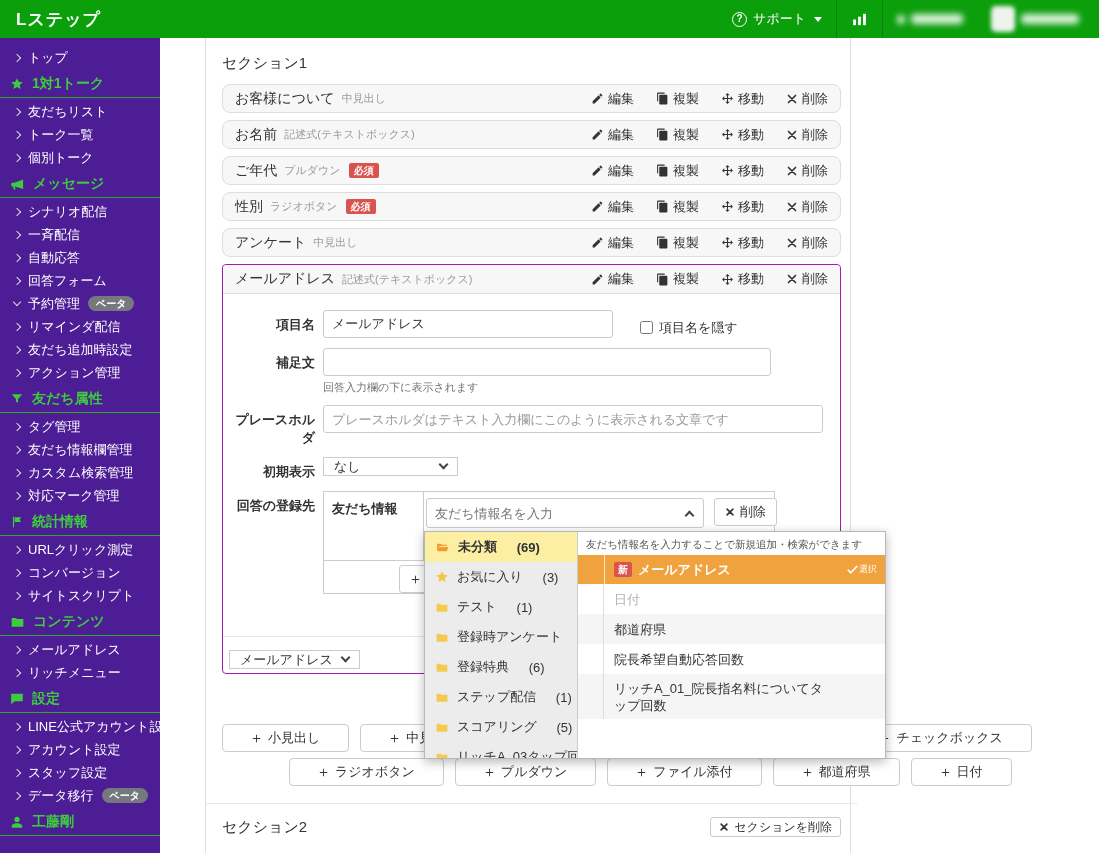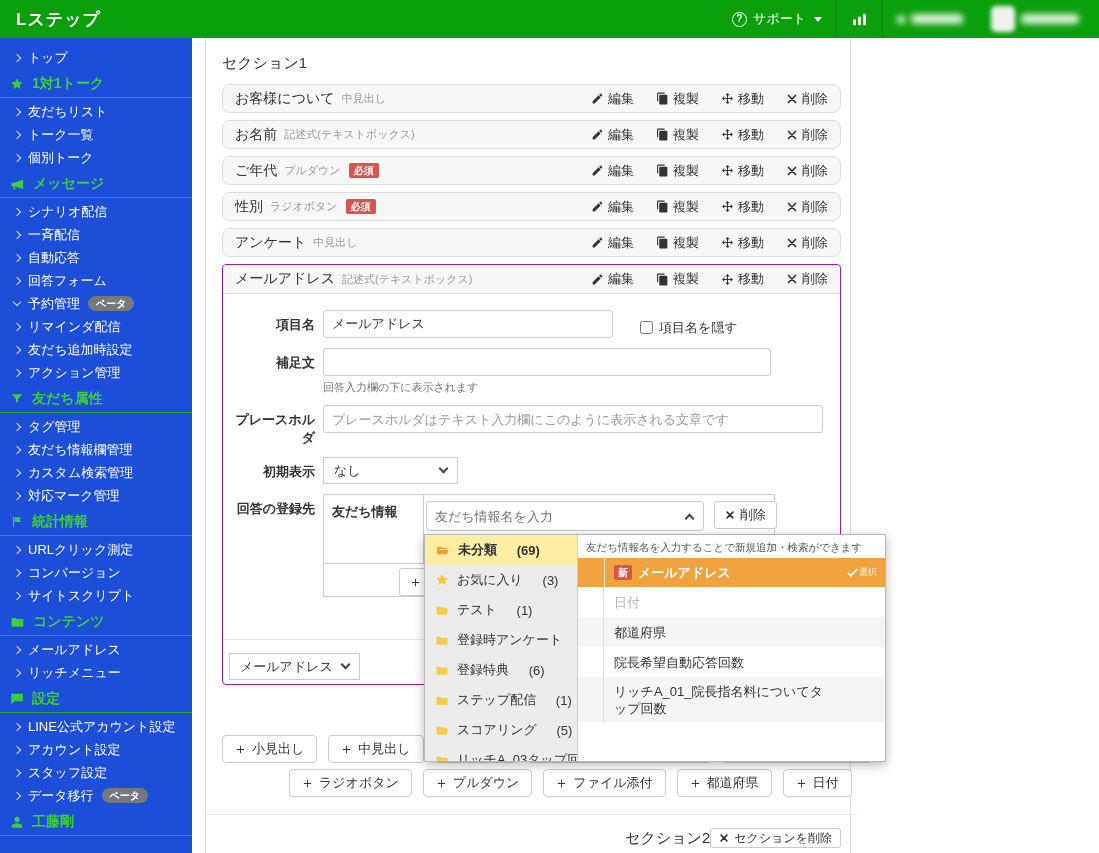--- a/index.html
+++ b/index.html
@@ -14,41 +14,41 @@
   .tb-item { display:flex; align-items:center; gap:6px; padding:0 14px; font-size:13px; cursor:pointer; }
   .tb-sep { width:1px; background:rgba(0,0,0,.18); }
   .qmark { width:15px; height:15px; border:1.5px solid #fff; border-radius:50%;
     font-size:10px; line-height:12px; text-align:center; font-weight:bold; display:inline-block; }
   .caret { width:0; height:0; border-left:4px solid transparent; border-right:4px solid transparent;
     border-top:5px solid #fff; margin-left:2px; }
   .blurblob { background:rgba(255,255,255,.85); border-radius:4px; filter:blur(3px); }
   .avatarblob { width:24px; height:26px; border-radius:5px; background:#eef3ee; filter:blur(2px); }
 
   
-  .sidebar { position:fixed; top:38px; left:0; bottom:0; width:192px; background:#1d4ed8;
+  .sidebar { position:fixed; top:38px; left:0; bottom:0; width:160px; background:#4c1d95;
     overflow:hidden; z-index:40; padding-top:8px; }
   .side-item { display:flex; align-items:center; gap:8px; padding:4px 8px 4px 14px;
     color:#fff; font-size:13px; line-height:15px; cursor:pointer; white-space:nowrap; }
   .side-header { display:flex; align-items:center; gap:8px; color:#3DCC3D; font-weight:bold;
     font-size:14px; padding:6px 8px 4px 10px; border-bottom:1px solid #2BA62B; margin-bottom:2px;
     white-space:nowrap; cursor:pointer; }
   .side-header svg { fill:#3DCC3D; }
   .cv { display:inline-block; width:6px; height:6px; border-right:1.6px solid #d9d9d9;
     border-bottom:1.6px solid #d9d9d9; transform:rotate(-45deg); flex-shrink:0; }
   .cv.down { transform:rotate(45deg); margin-top:-3px; }
   .beta { background:#75797E; color:#fff; font-size:10px; font-weight:bold;
     padding:1px 8px; border-radius:9px; line-height:13px; }
 
   
   .main { margin-left:182px; padding-top:38px; }
   .card { margin-left:23px; width:646px; min-height:815px; background:#fff;
     border-left:1px solid #ddd; border-right:1px solid #ddd; padding:12px 9px; position:relative; }
   .section-content { margin-left:7px; width:619px; }
   .sec-title { font-size:15px; color:#333; margin:4px 0 11px 0; }
-  .sec-head { display:flex; align-items:center; justify-content:flex-end; margin:4px 0 11px 0; }
+  .sec-head { display:flex; align-items:center; justify-content:space-between; margin:4px 0 11px 0; }
 
   .form-row { display:flex; align-items:center; height:29px; background:#F7F7F7;
     border:1px solid #ddd; border-radius:8px; margin-bottom:7px; padding:0 12px; }
   .row-title { font-size:14px; color:#333; }
   .row-type { font-size:11px; color:#999; margin-left:7px; }
   .req { background:#D9534F; color:#fff; font-size:10px; font-weight:bold;
     padding:1px 5px; border-radius:2px; margin-left:8px; line-height:13px; }
   .row-actions { margin-left:auto; display:flex; gap:22px; }
   .action { display:flex; align-items:center; gap:4px; font-size:13px; color:#333; cursor:pointer; }
   .action svg { fill:#333; }
@@ -58,21 +58,21 @@
     border-bottom:1px solid #ddd; border-radius:4px 4px 0 0; padding:0 12px; }
   .expanded-body { padding-top:16px; position:relative; }
   .f-row { display:flex; margin-bottom:10px; }
   .f-label { width:100px; flex-shrink:0; text-align:right; padding-right:8px; padding-top:6px;
     font-weight:bold; font-size:13px; color:#333; }
   .inp { border:1px solid #ccc; border-radius:3px; height:28px; padding:0 8px; font-size:13px;
     color:#333; font-family:inherit; outline:none; }
   .inp::placeholder { color:#9a9a9a; }
   .helper { font-size:11px; color:#737373; margin-top:4px; }
   .chk-wrap { display:flex; align-items:center; gap:6px; margin-left:27px; padding-top:7px; font-size:13px; }
-  .selbox { height:27px; border:1px solid #ccc; border-radius:0; background:#fff;
+  .selbox { height:19px; border:1px solid #ccc; border-radius:0; background:#fff;
     display:inline-flex; align-items:center; justify-content:space-between; padding:0 10px;
     font-size:13px; color:#333; cursor:pointer; }
   .scv { display:inline-block; width:7px; height:7px; border-right:2px solid #444;
     border-bottom:2px solid #444; transform:rotate(45deg); margin-top:-4px; }
   .scv.up { transform:rotate(-135deg); margin-top:4px; }
 
   
   .dest-table { border:1px solid #ccc; width:452px; position:relative; }
   .dest-rowA { display:flex; height:68px; }
   .dest-cell1 { width:100px; border-right:1px solid #ccc; padding:8px 8px; font-weight:bold;
@@ -111,21 +111,21 @@
   .item-stub { width:26px; border-right:1px solid #ddd; flex-shrink:0; }
   .item-text { padding:6px 10px 5px; line-height:17px; display:flex; align-items:center; }
   .item-row.muted .item-text { color:#b3b3b3; }
 
   .exp-divider { border-top:1px solid #e7e7e7; margin-top:42px; }
   .exp-footer { padding:13px 0 4px 6px; }
 
   
   .add-area { margin-top:50px; }
   .btn-add { height:28px; border:1px solid #ccc; border-radius:4px; background:#fff;
-    display:inline-flex; align-items:center; gap:6px; padding:0 12px; font-size:13px;
+    display:inline-flex; align-items:center; gap:6px; padding:0 28px; font-size:13px;
     color:#333; cursor:pointer; white-space:nowrap; }
   .btn-add svg { fill:#333; }
   .add-row { display:flex; gap:11px; }
   .add-row.second { margin-top:6px; margin-left:67px; }
 
   .big-divider { border-top:1px solid #e8e8e8; margin:17px -16px 13px; }
   .btn-del-section { height:20px; border:1px solid #ccc; border-radius:3px; background:#fff;
     display:inline-flex; align-items:center; gap:5px; padding:0 8px; font-size:12px;
     color:#333; cursor:pointer; }
   input[type="checkbox"] { width:13px; height:13px; accent-color:#fff; }

